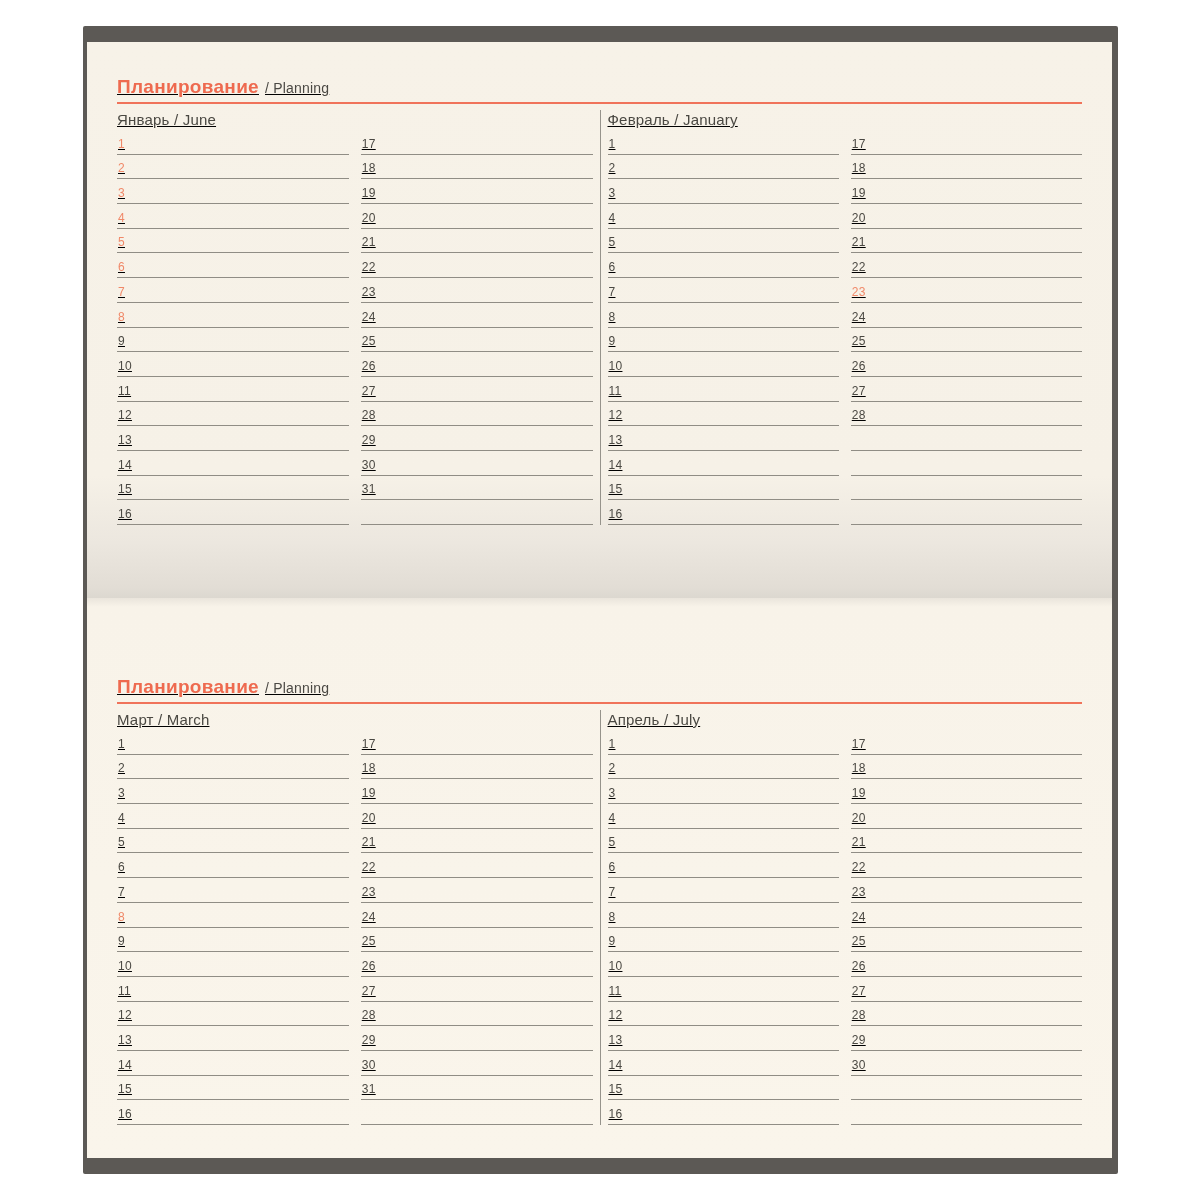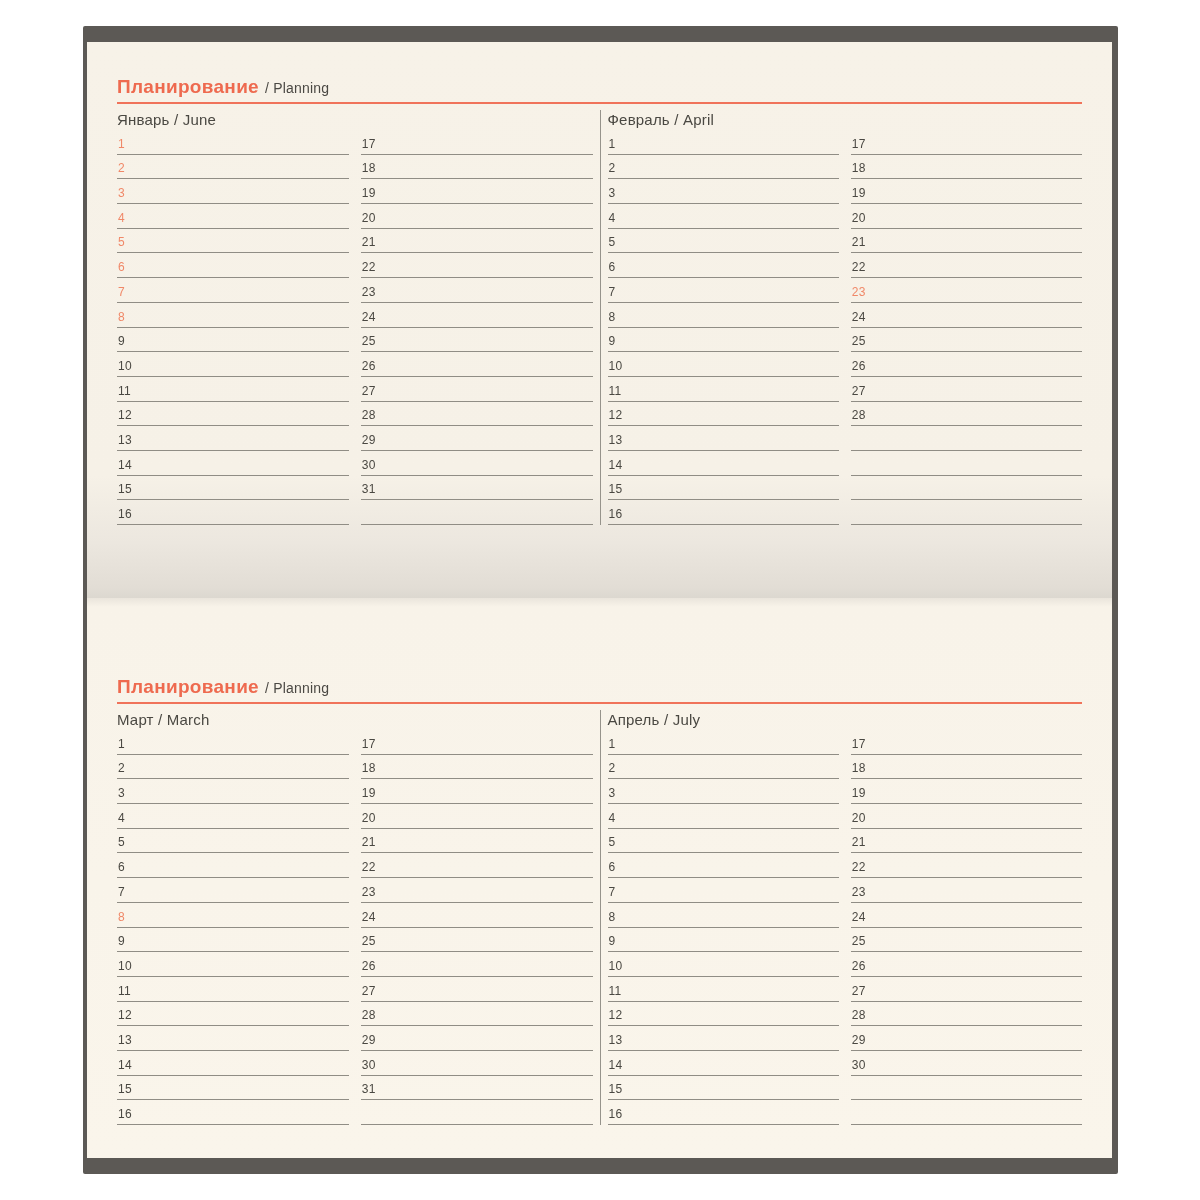--- a/index.html
+++ b/index.html
@@ -5,21 +5,21 @@
   html,body{margin:0;padding:0;background:#ffffff;}
   #viewport{position:relative;width:1200px;height:1200px;background:#ffffff;overflow:hidden;
             font-family:"Liberation Sans","DejaVu Sans",sans-serif;}
 
   .cover{position:absolute;left:83px;top:26px;width:1035px;height:1148px;
          background:#5c5955;border-radius:2px;}
 
   .page{position:absolute;left:87px;top:42px;width:1025px;height:1116px;
         display:flex;flex-direction:column;}
 
-  .sheet{box-sizing:border-box;padding:0 30px;}
+  .sheet{box-sizing:border-box;padding:0 30px;text-decoration:underline;}
   .sheet.top{height:556px;
       background:linear-gradient(180deg,#f7f2e8 0%,#f6f1e7 78%,#ece7df 90%,#e2ddd5 98%,#dcd8d0 100%);}
   .sheet.bottom{height:560px;
       background:linear-gradient(180deg,#eae5dc 0%,#f8f3e9 1.6%,#faf5eb 100%);}
   .sheet.top .title-block{padding-top:33px;}
   .sheet.bottom .title-block{padding-top:77px;}
 
   .title-block{line-height:24px;white-space:nowrap;}
   .title-ru{font-size:19px;font-weight:700;color:#ee6a4f;letter-spacing:.3px;}
   .title-rest{font-size:14px;color:#4b4944;margin-left:6px;letter-spacing:.2px;}
@@ -148,21 +148,21 @@
               </div>
               <div class="cell">
                 <span>31</span>
               </div>
               <div class="cell">
                 <span></span>
               </div>
             </div>
           </section>
           <section class="month second">
-            <div class="month-header">Февраль / April</div>
+            <div class="month-header">Февраль / January</div>
             <div class="grid">
               <div class="cell">
                 <span>1</span>
               </div>
               <div class="cell">
                 <span>2</span>
               </div>
               <div class="cell">
                 <span>3</span>
               </div>

